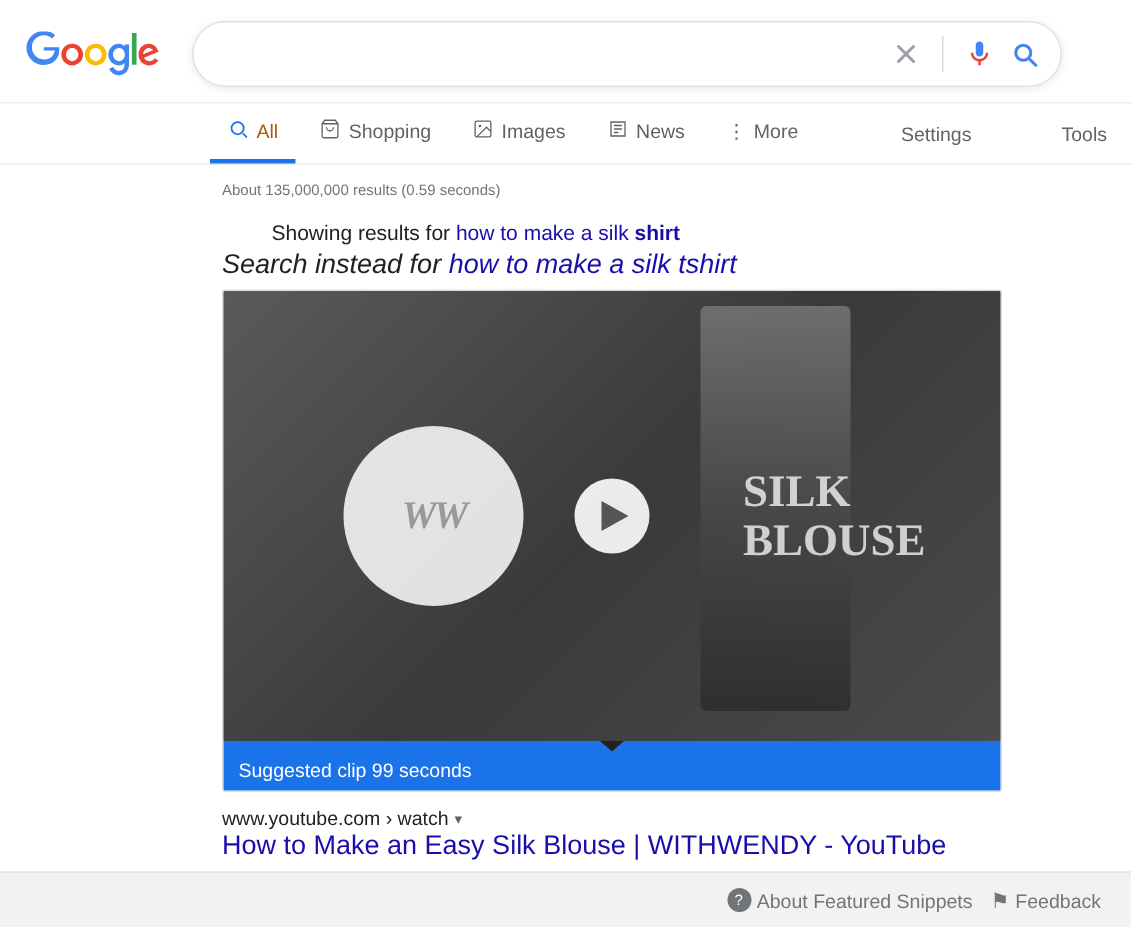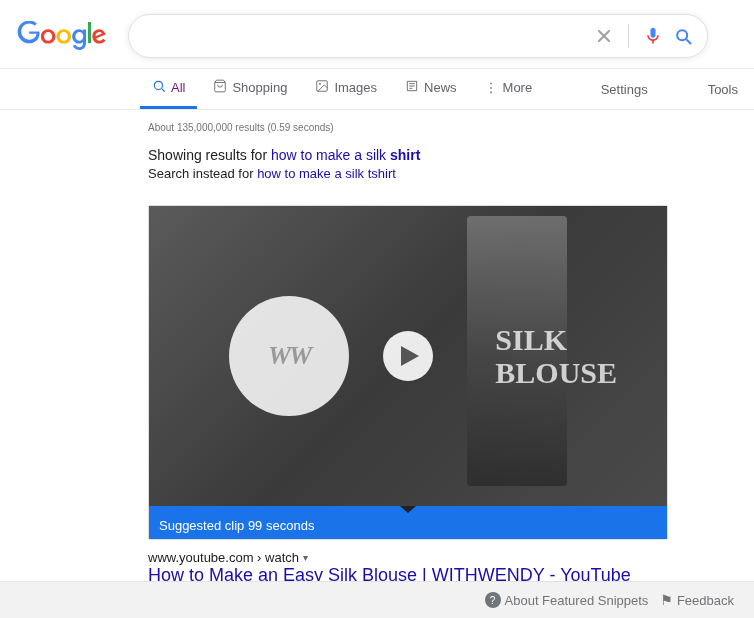--- a/index.html
+++ b/index.html
@@ -73,21 +73,21 @@
       align-items: center;
       gap: 5px;
       padding: 10px 12px;
       font-size: 13px;
       color: #5f6368;
       cursor: pointer;
       border-bottom: 3px solid transparent;
       text-decoration: none;
     }
     .nav-tab.active {
-      color: #701a75;
+      color: #a16207;
       border-bottom: 3px solid #1a73e8;
     }
     .nav-right {
       margin-left: auto;
       display: flex;
       gap: 12px;
     }
     .nav-right span {
       font-size: 13px;
       color: #5f6368;
@@ -101,30 +101,32 @@
     }
     .result-stats {
       font-size: 10px;
       color: #70757a;
       margin-bottom: 14px;
     }
     .showing-results {
       font-size: 14px;
       color: #202124;
       margin-bottom: 3px;
+      margin-left: 33px;
     }
     .showing-results a {
       color: #1a0dab;
       text-decoration: none;
     }
     .showing-results strong { font-weight: bold; }
     .search-instead {
-      font-size: 13px;
+      font-size: 18px;
       color: #202124;
-      margin-bottom: 24px;
+      margin-bottom: 6px;
+      font-style: italic;
     }
     .search-instead a {
       color: #1a0dab;
       text-decoration: none;
     }
 
     
     .video-card {
       border: 1px solid #ddd;
       border-radius: 2px;

